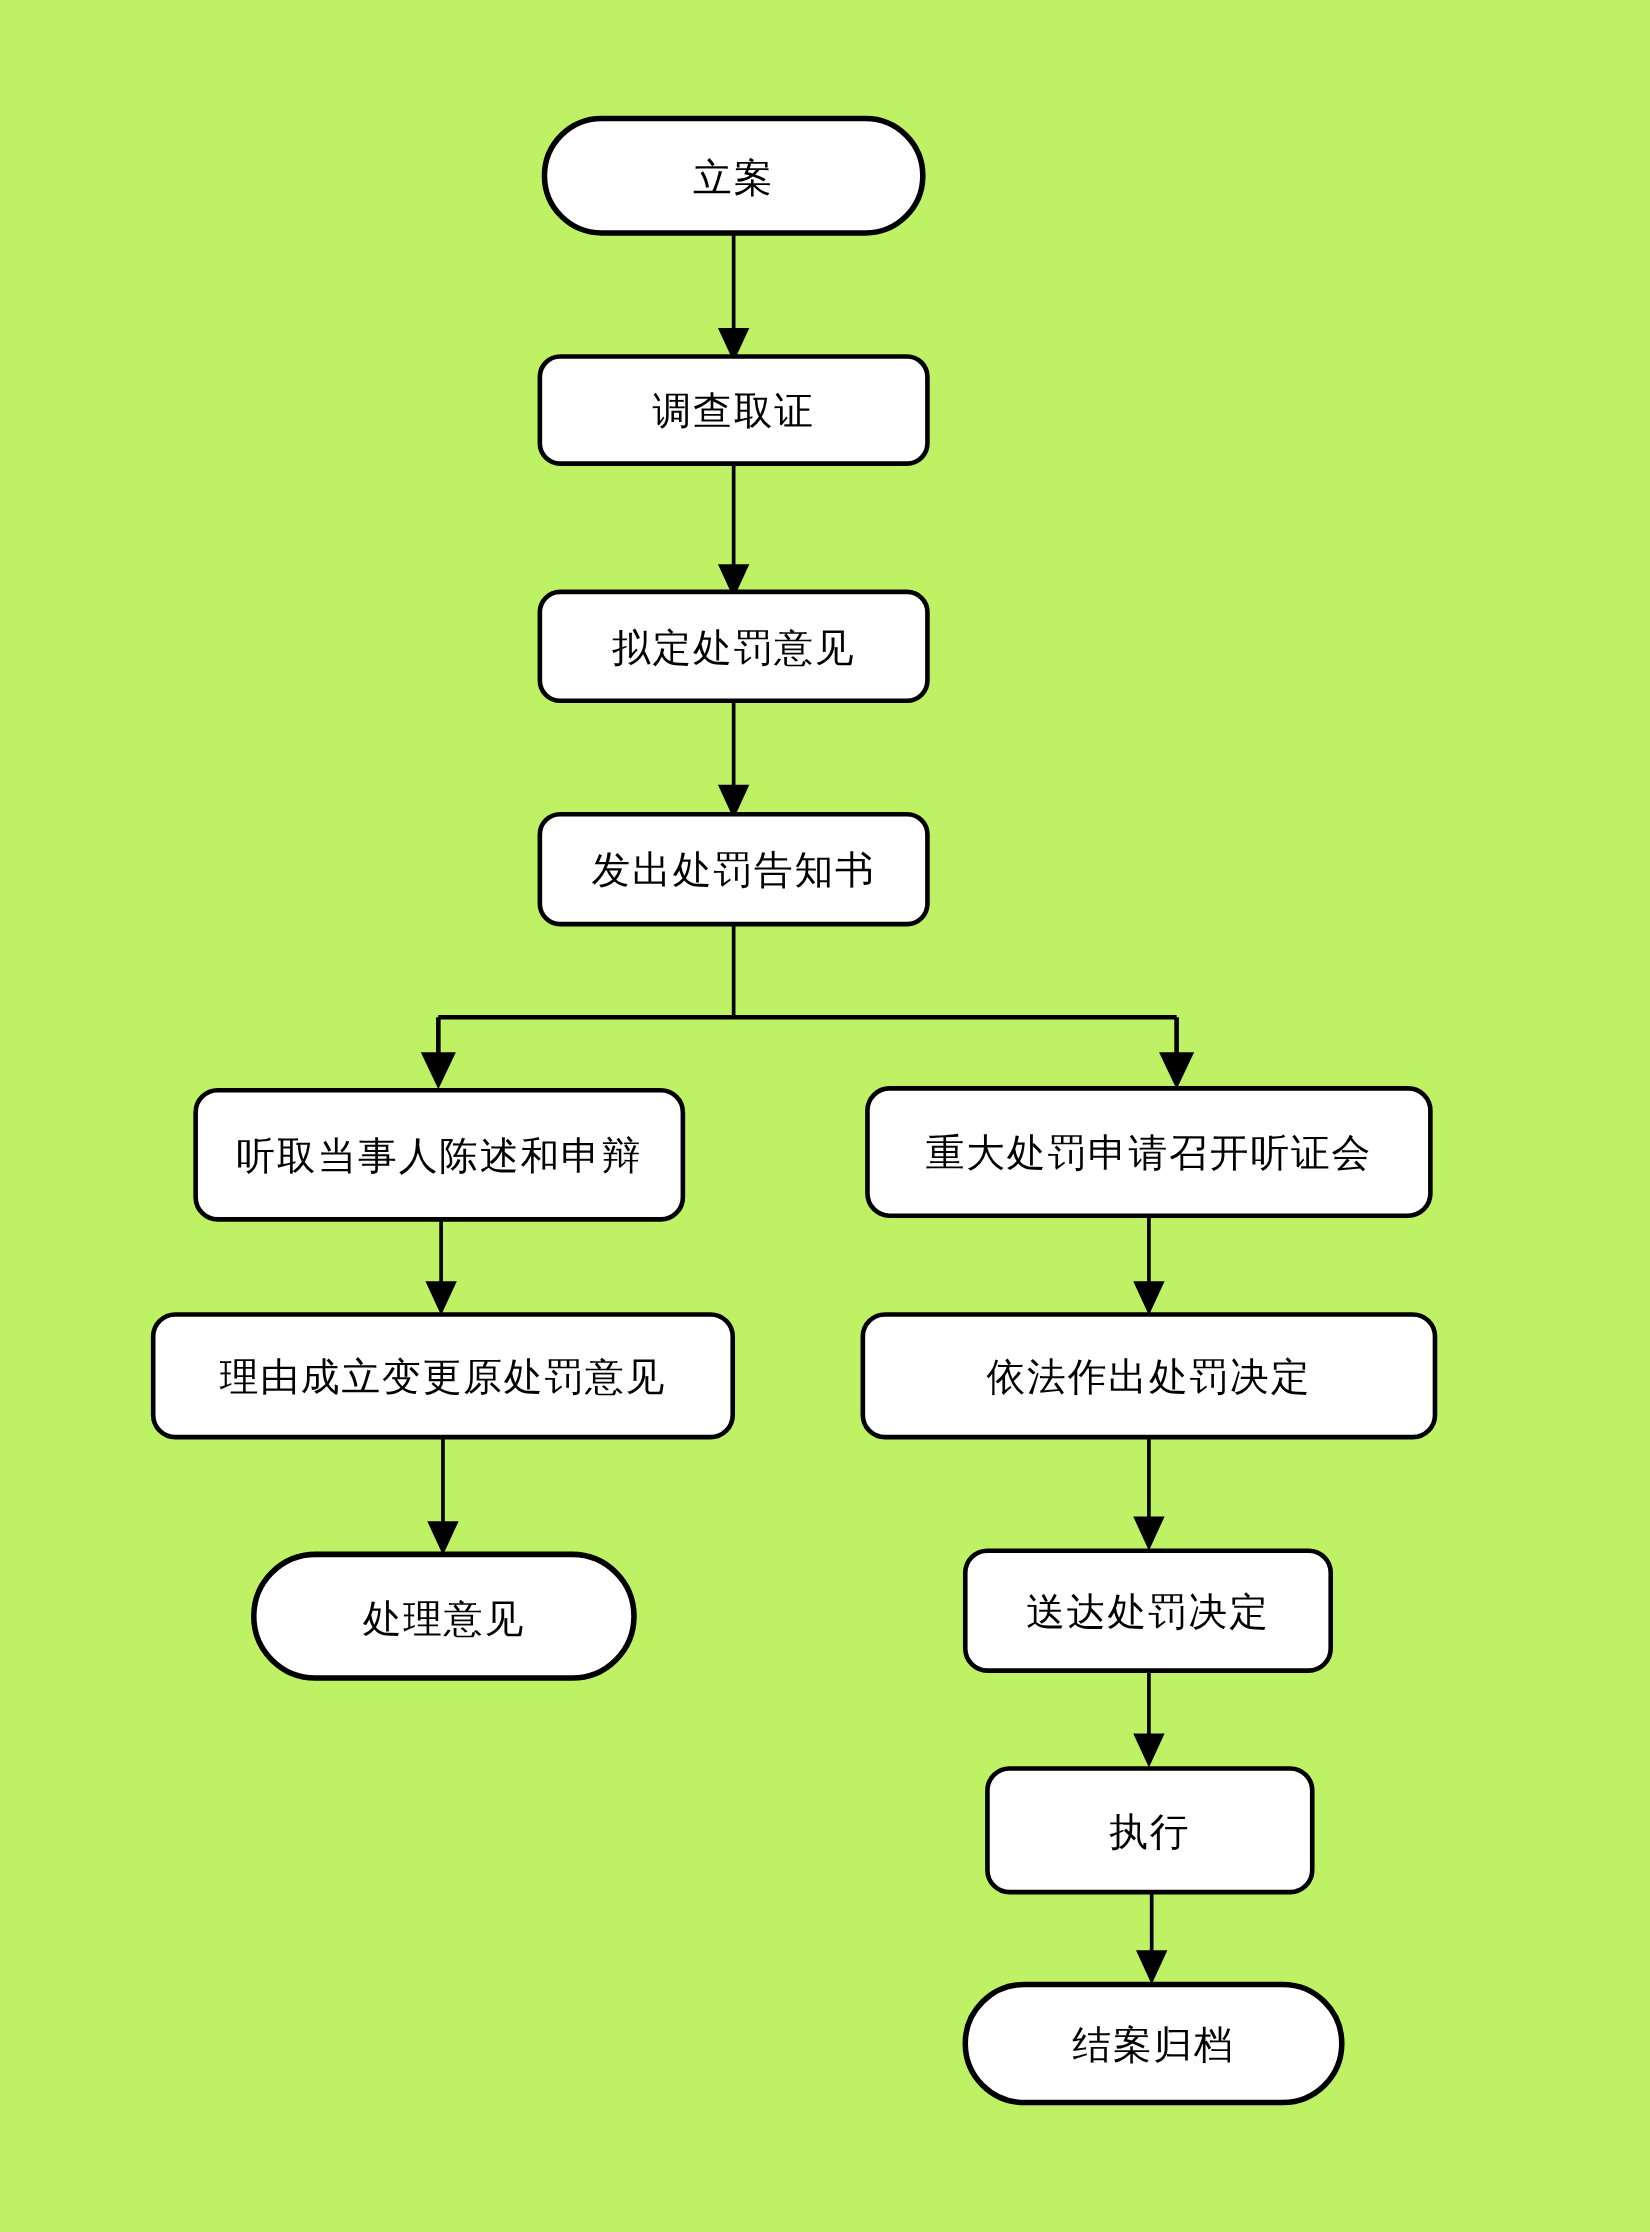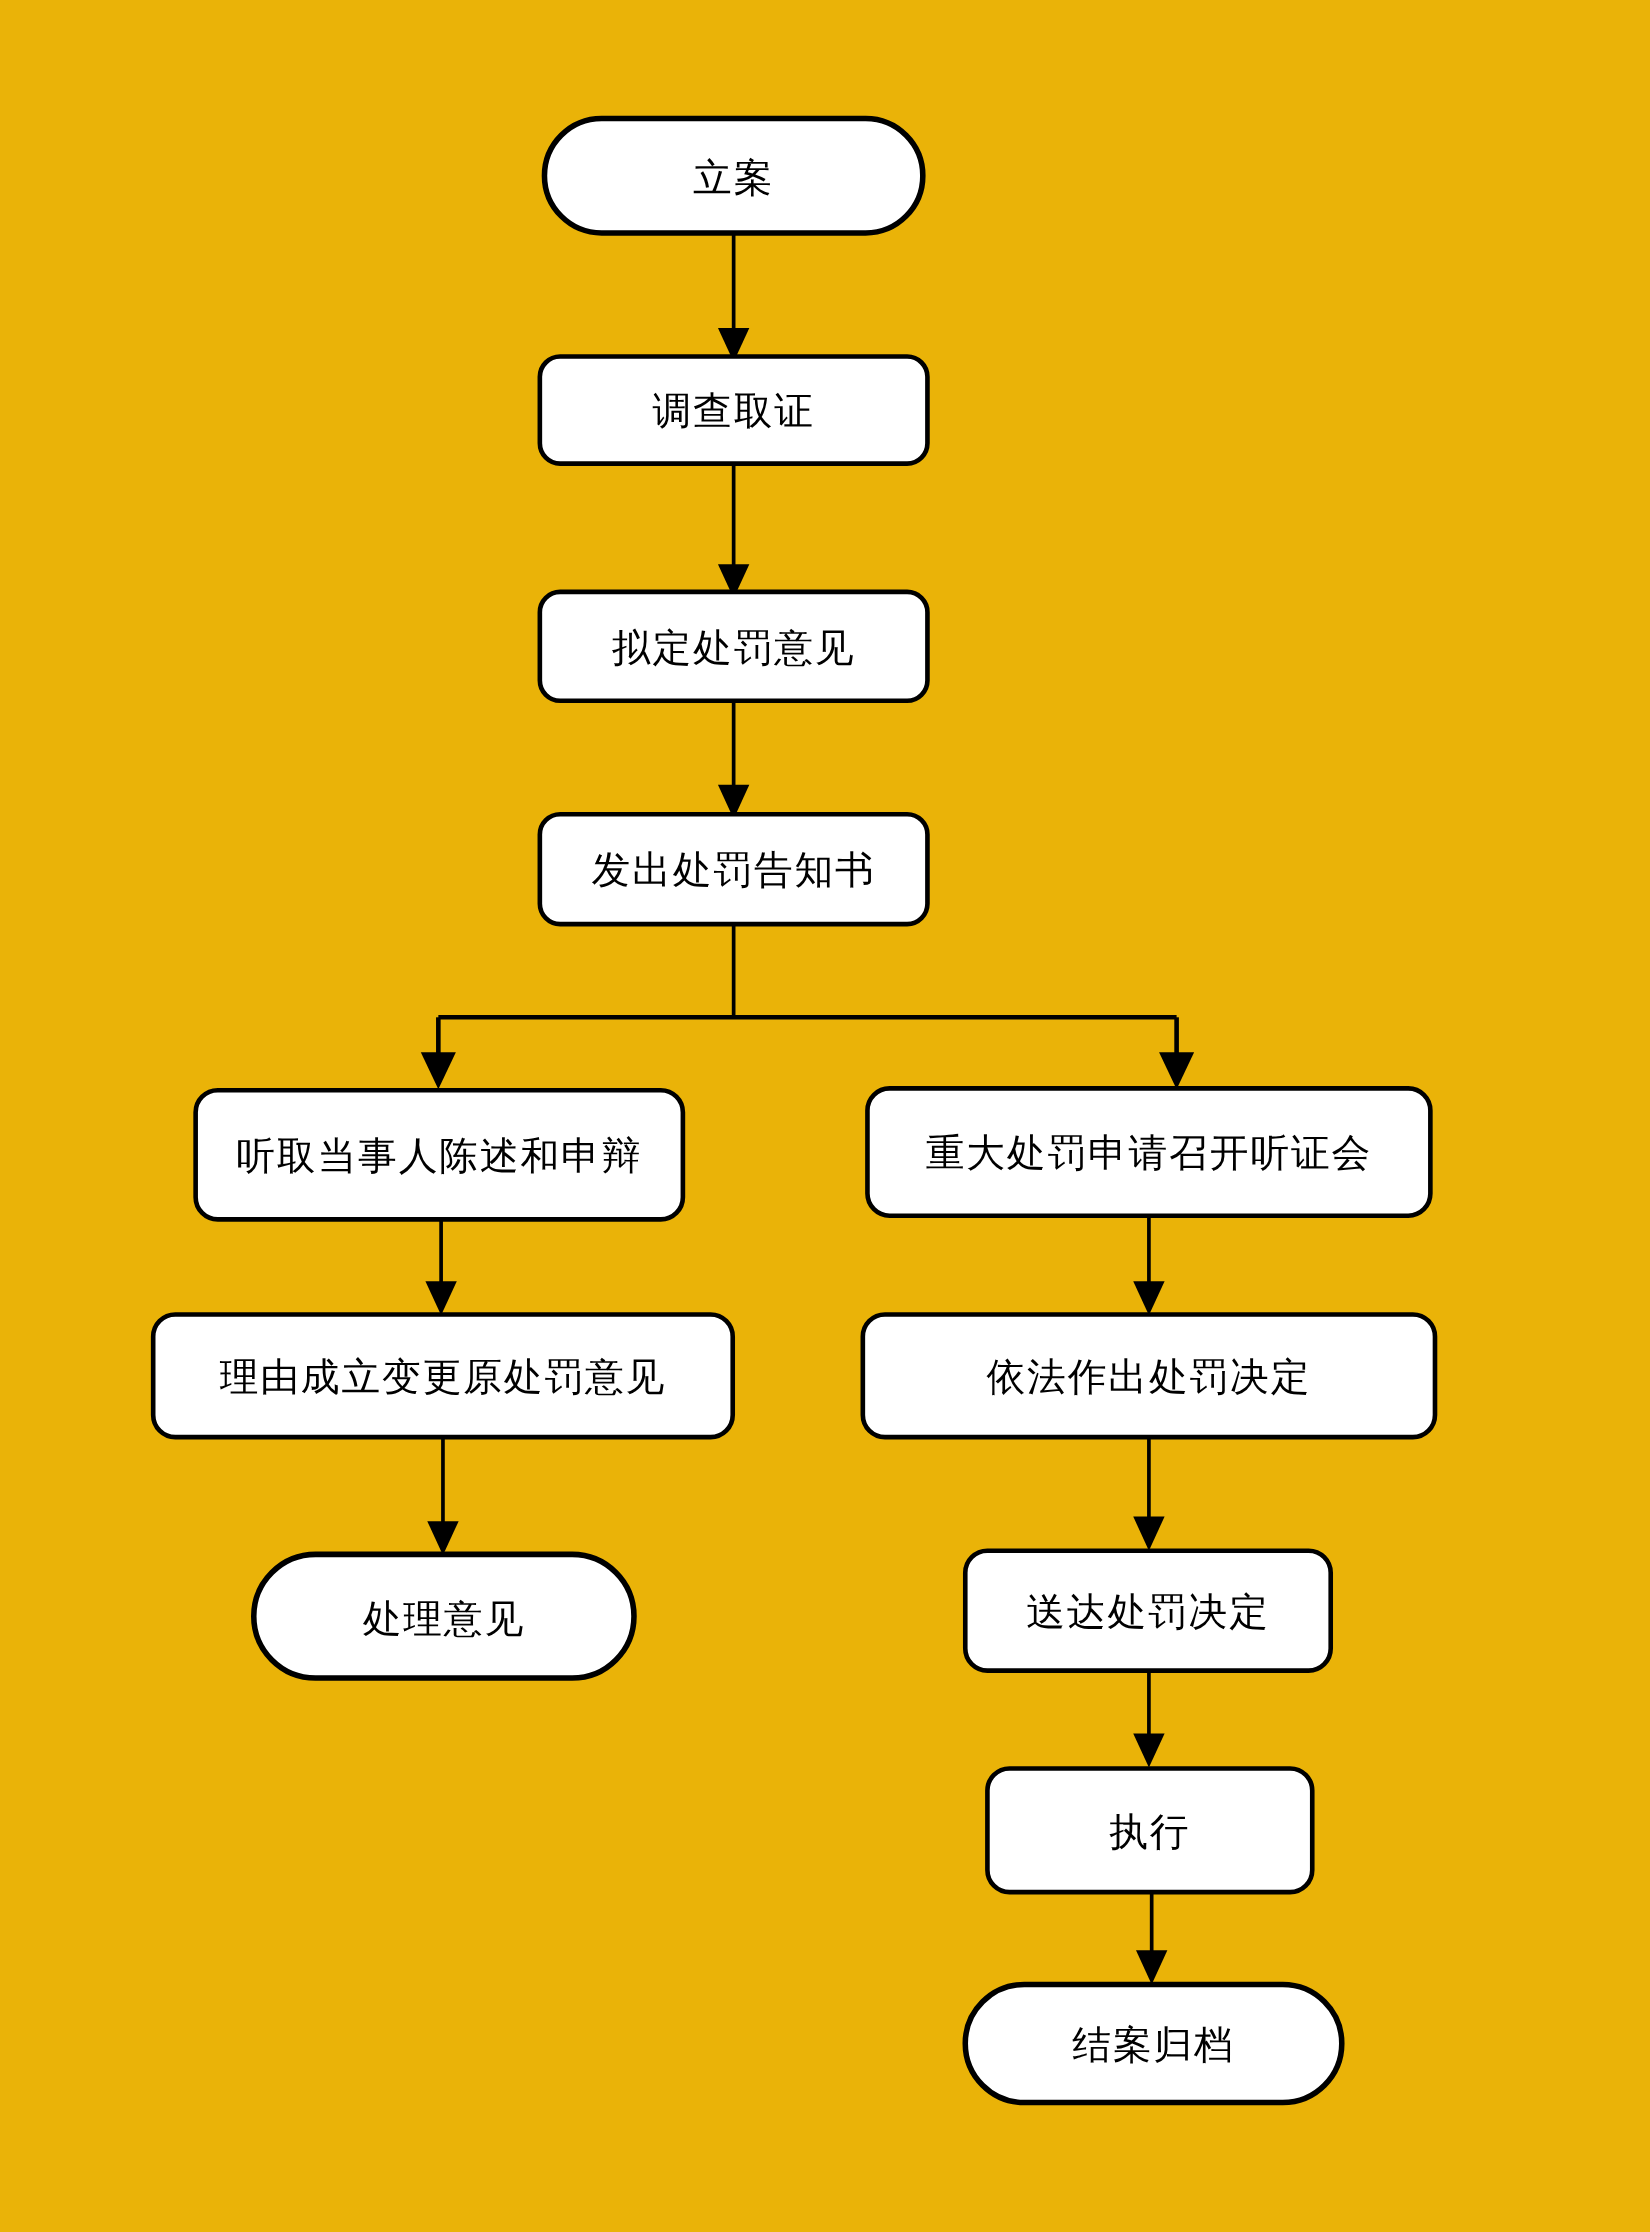--- a/index.html
+++ b/index.html
@@ -8,21 +8,21 @@
     padding: 0;
     background: #ffffff;
   }
   body {
     font-family: "Liberation Serif", "DejaVu Serif", serif;
   }
   #flowchart-root {
     position: relative;
     width: 1650px;
     height: 2233px;
-    background: #eab308;
+    background: #bef264;
     overflow: hidden;
   }
   svg#flow-svg {
     position: absolute;
     top: 0;
     left: 0;
     width: 1650px;
     height: 2233px;
     display: block;
   }

